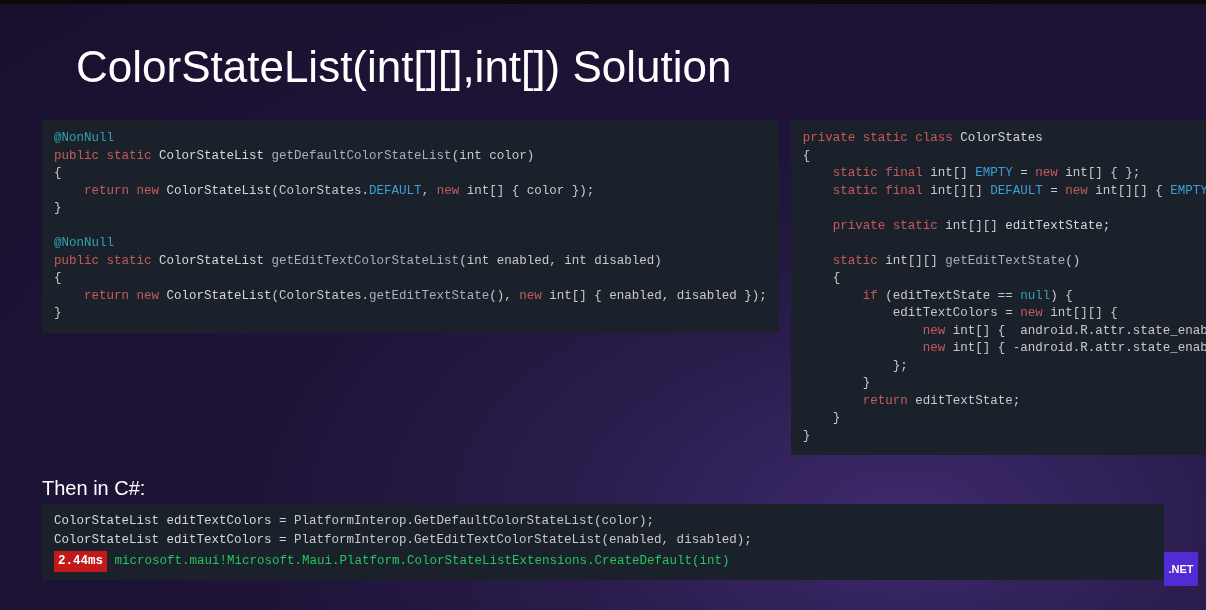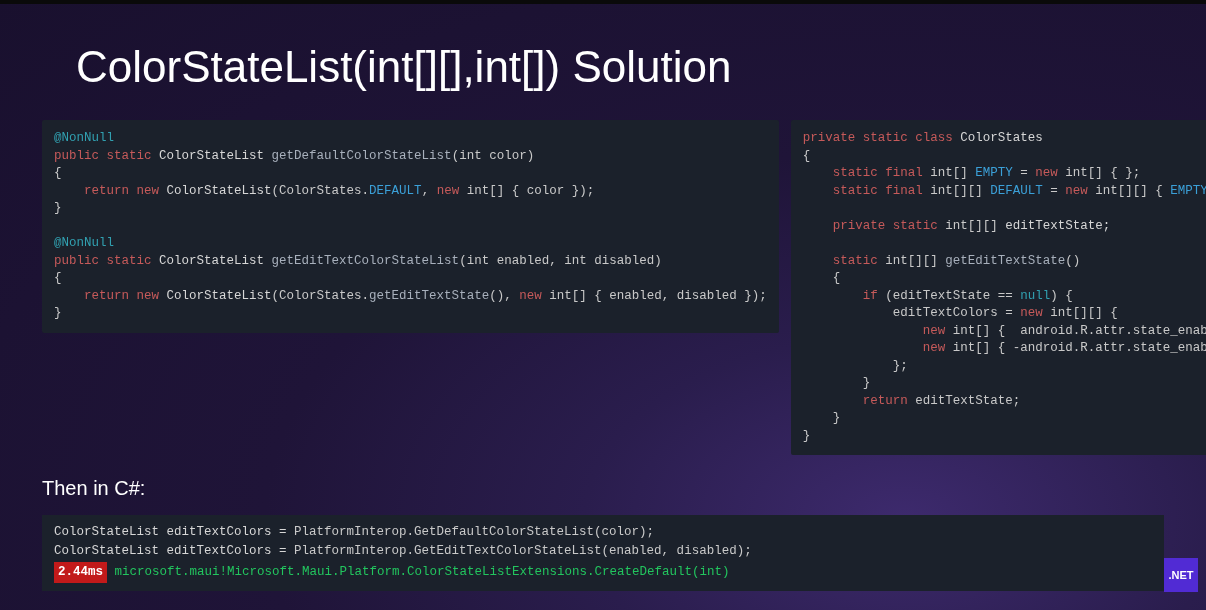--- a/index.html
+++ b/index.html
@@ -45,21 +45,21 @@
       white-space: pre;
       color: #d0d0d0;
       overflow-x: hidden;
     }
     .code-block-tall { min-height: 324px; }
     .subheading {
       color: #ffffff;
       font-size: 20px;
       font-weight: 400;
       margin-top: 22px;
-      margin-bottom: 15px;
+      margin-bottom: 4px;
     }
     .csharp-block {
       background: #1b212b;
       padding: 8px 12px;
       font-family: "Consolas", "Courier New", monospace;
       font-size: 12.5px;
       line-height: 1.55;
       white-space: pre;
       color: #c9c9c9;
     }
@@ -77,21 +77,21 @@
     .tk-kw2   { color: #31a0b0; }
     .tk-type  { color: #d7d7d7; margin-top: 32px; }
     .tk-fn    { color: #a8b0bc; }
     .tk-const { color: #3ba0d8; }
     .tk-punc  { color: #c9c9c9; }
     .tk-ident { color: #d7d7d7; }
     
     .dotnet-badge {
       position: absolute;
       right: 8px;
-      bottom: 18px;
+      bottom: 24px;
       width: 34px;
       height: 34px;
       background: #512bd4;
       color: #fff;
       font-size: 11px;
       font-weight: 600;
       display: flex;
       align-items: center;
       justify-content: center;
     }

